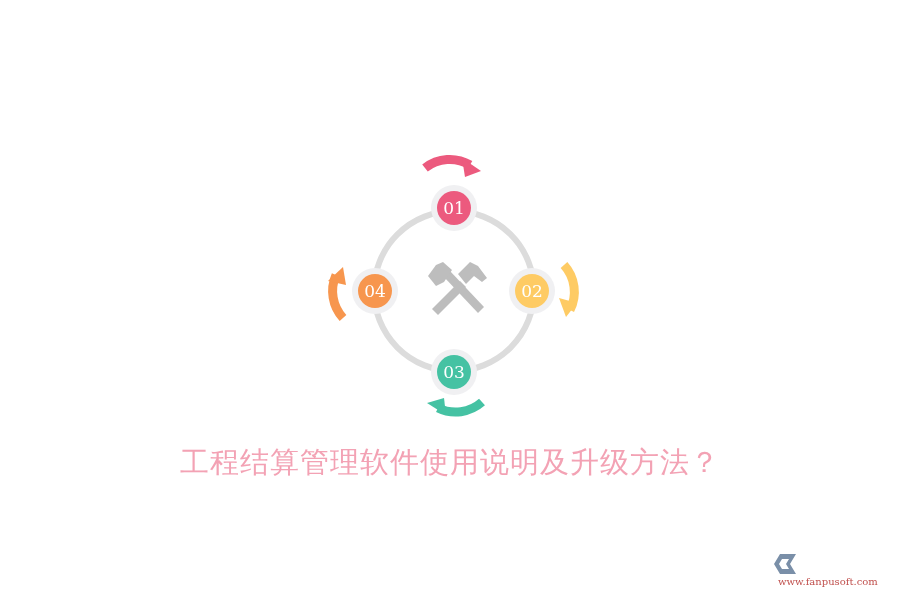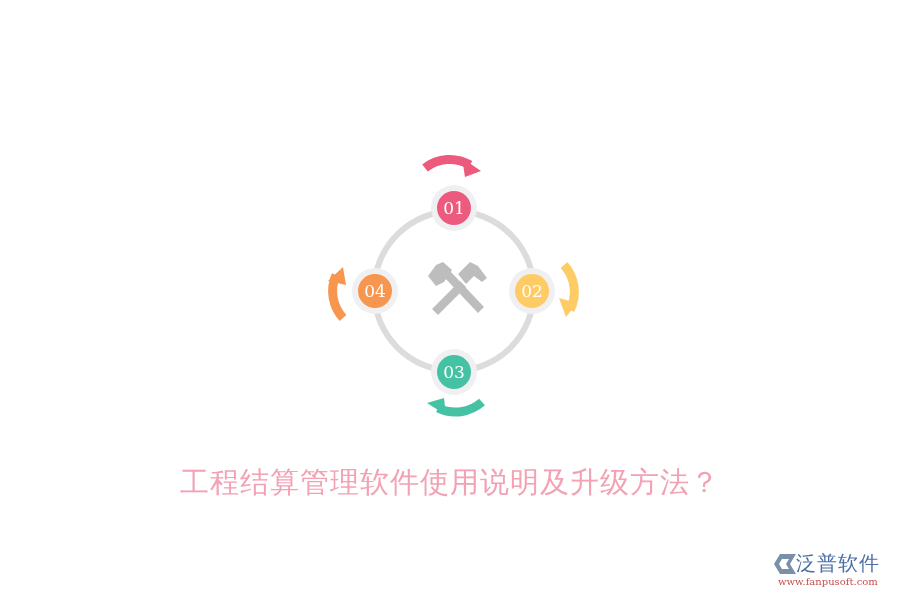--- a/index.html
+++ b/index.html
@@ -1,20 +1,20 @@
 <!DOCTYPE html>
 <html><head>
 <meta charset="utf-8">
 <style>
   html, body { margin: 0; padding: 0; background: #ffffff; }
   body { width: 900px; height: 600px; position: relative; overflow: hidden; font-family: "DejaVu Serif", serif; }
   #diagram { position: absolute; left: 0; top: 0; width: 900px; height: 600px; }
   .node-label { font-family: "DejaVu Serif", serif; font-size: 17px; fill: #ffffff; }
   .title {
-    position: absolute; left: 0; top: 463px; width: 900px; text-align: center;
+    position: absolute; left: 0; top: 443px; width: 900px; text-align: center;
     font-family: "DejaVu Serif", serif; font-size: 29px; color: #f3a2b4; letter-spacing: 1px;
   }
   .logo { position: absolute; left: 770px; top: 550px; width: 125px; height: 45px; }
   .logo-cn { position: absolute; left: 26px; top: 0px; font-family: "DejaVu Sans", sans-serif; font-size: 20px; color: #4a6fa5; letter-spacing: 1px; }
   .logo-url { position: absolute; left: 8px; top: 26px; font-family: "DejaVu Serif", serif; font-size: 10px; color: #c0504d; text-align: center; }
   .logo-mark { position: absolute; left: 4px; top: 4px; width: 22px; height: 20px; }
 </style>
 </head>
 <body>
 
@@ -72,15 +72,14 @@
   </g>
 </svg>
 
 <div class="title">工程结算管理软件使用说明及升级方法？</div>
 
 <div class="logo">
   <svg class="logo-mark" viewBox="0 0 22 20">
     <polygon points="6,0 22,0 16,10 22,20 6,20 0,10" fill="#7a8fa8"></polygon>
     <polygon points="8,5 15,5 12,10 15,15 8,15 5,10" fill="#ffffff"></polygon>
   </svg>
-  <span class="logo-cn">泛普软件</span>
   <span class="logo-url">www.fanpusoft.com</span>
 </div>
 
 </body></html>

